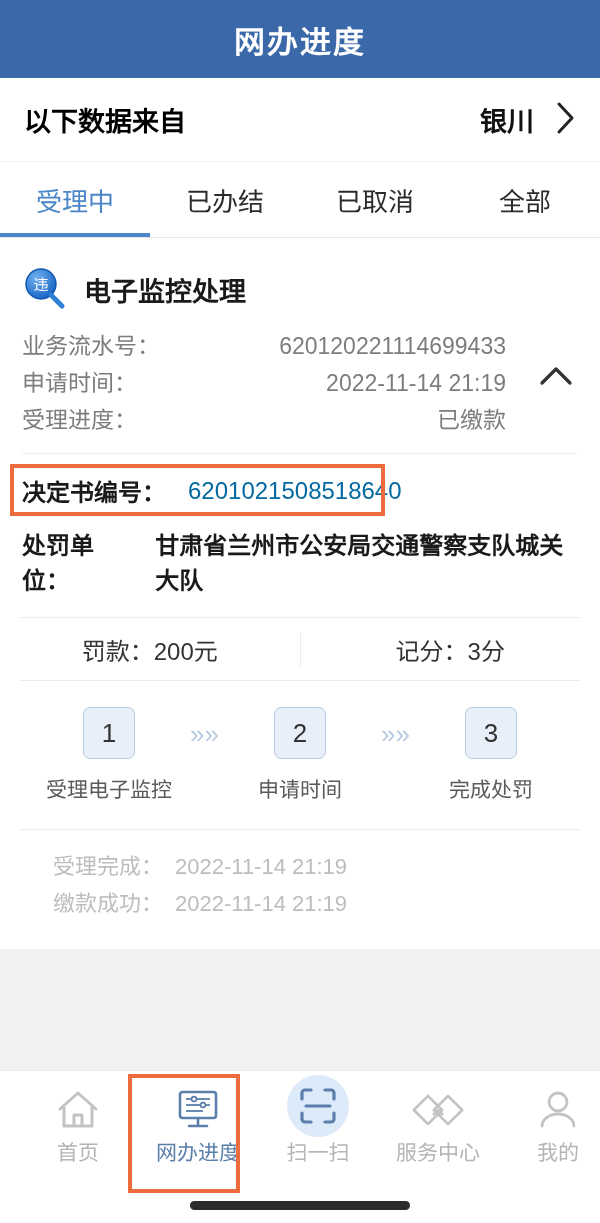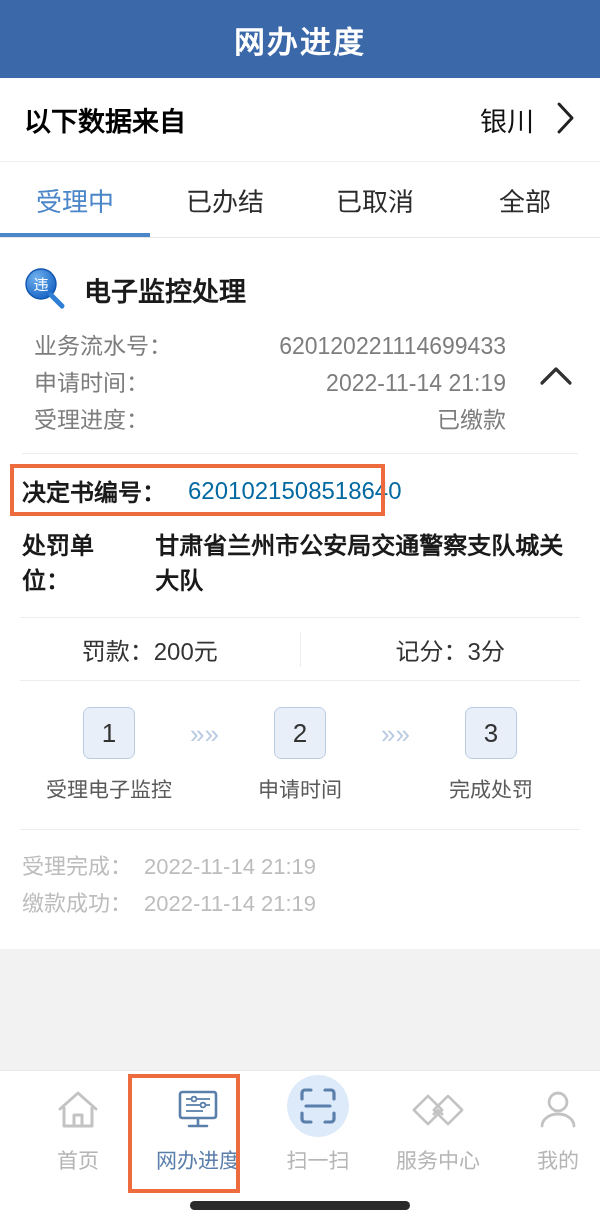--- a/index.html
+++ b/index.html
@@ -19,21 +19,21 @@
   .header-title { color:#ffffff; font-size:31px; font-weight:bold; letter-spacing:2px; }
 
   
   .source-row {
     height:84px; background:#ffffff;
     display:flex; align-items:center; padding:0 24px;
     border-bottom:1px solid #f0f0f0;
   }
   .source-label { font-size:27px; color:#000000; font-weight:bold; }
   .source-right { margin-left:auto; display:flex; align-items:center; gap:22px; }
-  .source-city { font-size:27px; color:#111111; font-weight:normal; }
+  .source-city { font-size:27px; color:#111111; font-weight:bold; }
   .chev-right { display:block; }
 
   
   .tabs {
     height:76px; background:#ffffff; display:flex;
     position:relative; border-bottom:1px solid #e6e6e6;
   }
   .tab {
     flex:1; display:flex; align-items:center; justify-content:center;
     font-size:26px; color:#2b2b2b;
@@ -50,21 +50,21 @@
     display:flex; align-items:center; gap:16px; padding:10px 22px 16px 22px;
   }
   .badge-icon { position:relative; width:46px; height:46px; flex:none; }
   .card-title { font-size:27px; font-weight:bold; color:#1a1a1a; }
 
   .info-block { position:relative; padding:0 22px; }
   .info-row {
     display:flex; align-items:baseline;
     font-size:23px; color:#7d7d7d; line-height:1.0; padding:7px 0;
   }
-  .info-row .k { flex:none;margin-left:12px; }
+  .info-row .k { flex:none; }
   .info-row .v { margin-left:auto; padding-right:72px; color:#7d7d7d; }
   .collapse-btn {
     position:absolute; right:18px; top:24px;
     width:52px; height:52px; display:flex; align-items:center; justify-content:center;
   }
 
   .sep { height:1px; background:#eeeeee; margin:14px 22px 0 22px; }
 
   
   .hl-wrap { position:relative; margin-top:10px; }
@@ -101,32 +101,32 @@
     display:flex; align-items:center; justify-content:center;
     font-size:26px; color:#333333;
   }
   .step-label { margin-top:14px; font-size:21px; color:#5a5a5a; white-space:nowrap; }
   .arrows {
     display:flex; gap:4px; align-items:center; color:#b9cbe2;
     font-size:26px; margin-top:12px;
   }
 
   .log-sep { height:1px; background:#ededed; margin:16px 20px 0 20px; }
-  .logs { padding:18px 22px 4px 22px; }
+  .logs { padding:18px 22px 4px 22px;margin-left:31px; }
   .log-line { font-size:22px; color:#bdbdbd; line-height:1.7; }
   .log-line .lk { margin-right:12px; }
 
   
   .bottom-nav {
     position:absolute; left:0; bottom:0; width:600px; height:153px;
     background:#ffffff; border-top:1px solid #e8e8e8;
   }
   .nav-items { display:flex; height:120px; padding-top:14px; }
   .nav-item {
-    flex:1; display:flex; flex-direction:column; align-items:center; gap:9px;
+    flex:1; display:flex; flex-direction:column; align-items:center; gap:1px;
     position:relative;
     margin-left:36px;
   }
   .nav-ico { height:50px; display:flex; align-items:center; justify-content:center; }
   .nav-label { font-size:21px; color:#b5b5b5; }
   .nav-item.active .nav-label { color:#5b7fab; }
   .scan-circle {
     width:62px; height:62px; border-radius:50%; background:#ddeafa;
     display:flex; align-items:center; justify-content:center; margin-top:-8px;
   }

